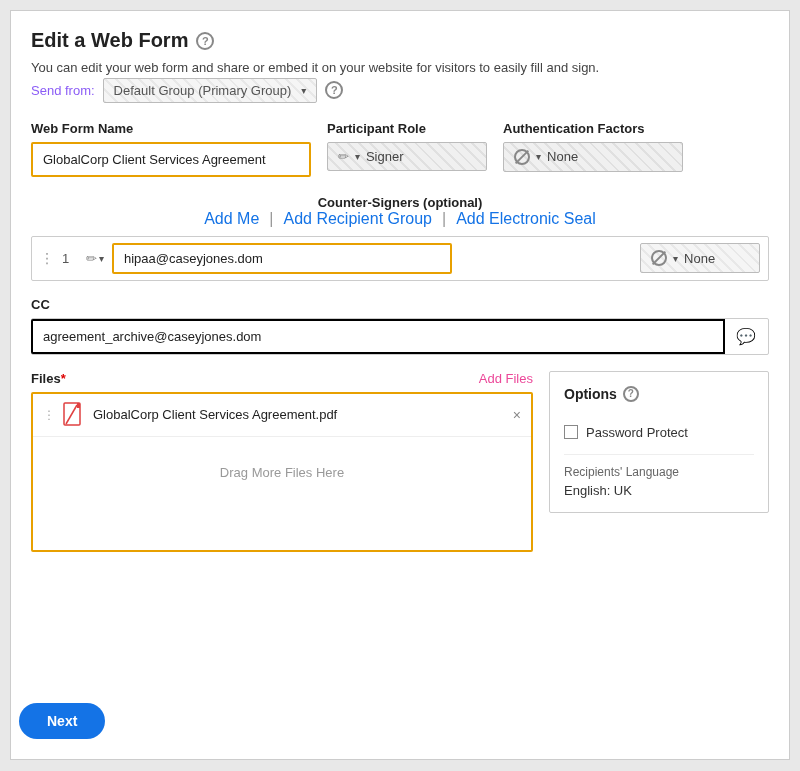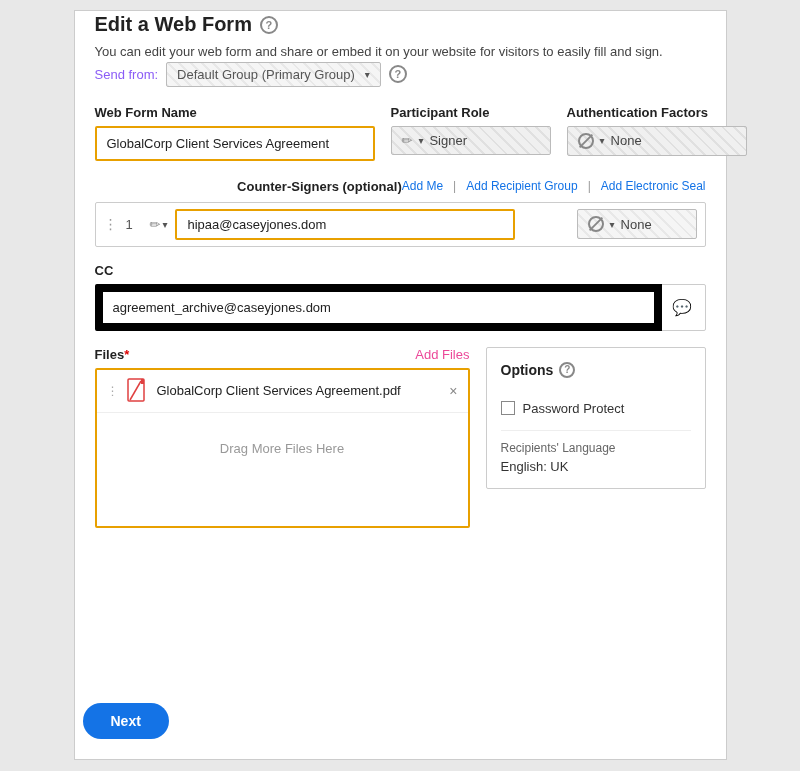--- a/index.html
+++ b/index.html
@@ -8,23 +8,23 @@
       background: #e8e8e8;
       display: flex;
       justify-content: center;
       align-items: flex-start;
       min-height: 771px;
       padding: 10px;
     }
     .page-container {
       background: #fff;
       border: 1px solid #ccc;
-      width: 653px;
+      width: 780px;
       min-height: 750px;
-      padding: 2px 20px 20px 20px;
+      padding: 18px 20px 20px 20px;
       position: relative;
     }
     .page-title-row {
       display: flex;
       align-items: center;
       gap: 8px;
       margin-bottom: 6px;
     }
     .page-title {
       font-size: 20px;
@@ -178,30 +178,31 @@
       transform: translate(-50%, -50%) rotate(-45deg);
     }
     .counter-signers-section {
       margin-bottom: 16px;
     }
     .counter-signers-header {
       display: flex;
       align-items: center;
       justify-content: flex-end;
       margin-bottom: 8px;
+      flex-direction: column;
     }
     .counter-signers-label {
       font-size: 13px;
       font-weight: bold;
       color: #222;
     }
     .counter-actions {
       display: flex;
       gap: 10px;
-      font-size: 12px;
+      font-size: 16px;
     }
     .counter-action-link {
       color: #1473e6;
       cursor: pointer;
       text-decoration: none;
     }
     .action-separator {
       color: #999;
     }
     .counter-signer-row {
@@ -264,21 +265,21 @@
       color: #222;
       margin-bottom: 6px;
     }
     .cc-row {
       display: flex;
       align-items: center;
       border: 1px solid #ccc;
       border-radius: 2px;
     }
     .cc-email-input {
-      border: 8px solid #000000;
+      border: 2px solid #000000;
       padding: 8px 10px;
       font-size: 13px;
       flex: 1;
       color: #222;
       outline: none;
       border-radius: 2px 0 0 2px;
       margin: -1px;
     }
     .cc-message-icon {
       padding: 8px 12px;

